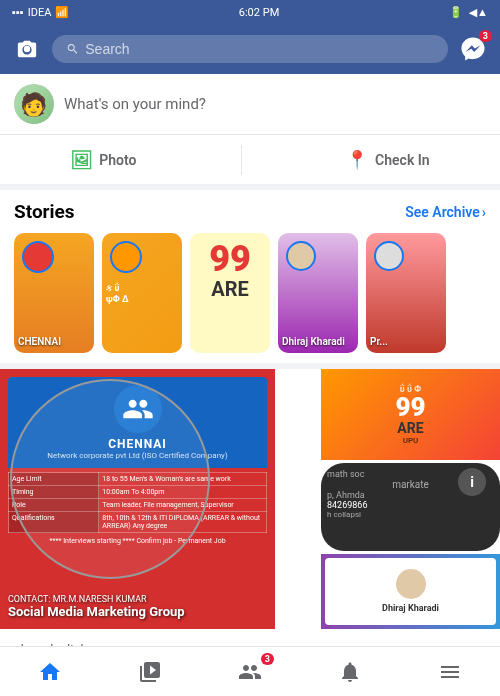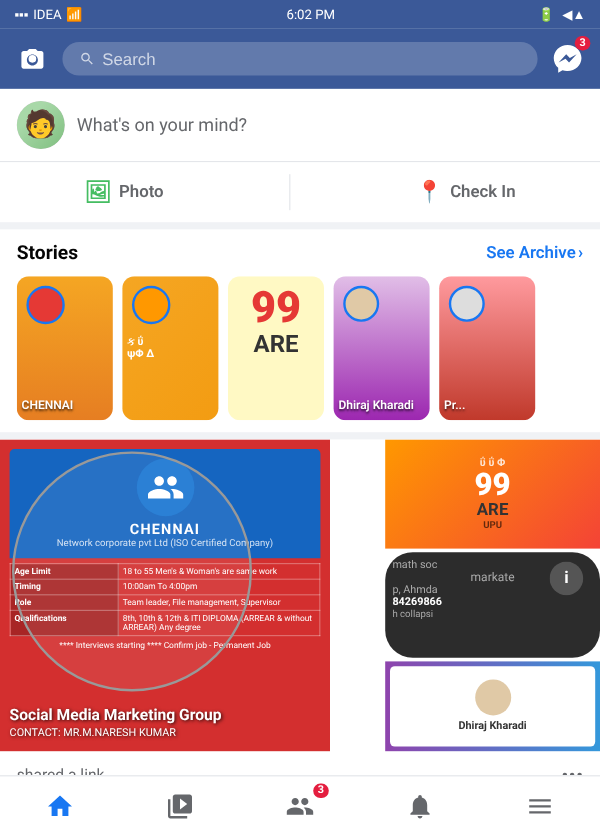--- a/index.html
+++ b/index.html
@@ -148,21 +148,21 @@
       background: white;
       padding: 10px 14px;
     }
     .stories-header {
       display: flex;
       justify-content: space-between;
       align-items: center;
       margin-bottom: 10px;
     }
     .stories-title {
-      font-size: 16px;
+      font-size: 19px;
       font-weight: bold;
       color: #050505;
     }
     .see-archive {
       color: #1877f2;
       font-size: 14px;
       font-weight: 600;
       display: flex;
       align-items: center;
       gap: 2px;
@@ -262,21 +262,21 @@
       border-collapse: collapse;
       font-size: 7px;
     }
     .chennai-table td {
       padding: 2px 3px;
       border: 1px solid rgba(255,255,255,0.3);
       vertical-align: top;
     }
     .chennai-table .label-col {
       background: rgba(0,0,0,0.2);
-      font-weight: bold;
+      font-weight: normal;
       width: 35%;
     }
     .chennai-footer {
       margin-top: 4px;
       font-size: 7px;
       text-align: center;
     }
     .post-title-overlay {
       position: absolute;
       bottom: 10px;
@@ -574,38 +574,38 @@
           <tr>
             <td class="label-col">Qualifications</td>
             <td>8th, 10th &amp; 12th &amp; ITI DIPLOMA (ARREAR &amp; without ARREAR) Any degree</td>
           </tr>
         </tbody>
           </table>
         <div class="chennai-footer">**** Interviews starting **** Confirm job - Permanent Job</div>
       </div>
 
       <div class="post-title-overlay">
+        <div style="font-size:9px;font-weight:normal;margin-top:2px;">CONTACT: MR.M.NARESH KUMAR</div>
         <div>Social Media Marketing Group</div>
-        <div style="font-size:9px;font-weight:normal;margin-top:2px;">CONTACT: MR.M.NARESH KUMAR</div>
       </div>
 
       <div class="right-posts">
         <div class="right-post-top">
           <div>
             <div style="font-size:9px;color:rgba(255,255,255,0.8);">ΰ ΰ Φ</div>
             <div style="font-size:26px;font-weight:900;color:#fff;line-height:1;">99</div>
             <div style="font-size:14px;font-weight:bold;color:#333;">ARE</div>
             <div style="font-size:8px;color:rgba(0,0,0,0.6);">UPU</div>
           </div>
         </div>
         <div class="right-post-middle">
           <div style="font-size:9px;color:#aaa;">math soc</div>
           <div style="font-size:10px;color:#aaa;text-align:center;">markate</div>
           <div style="font-size:9px;color:#aaa;">p, Ahmda</div>
-          <div style="font-size:9px;color:#fff;font-weight:bold;">84269866</div>
+          <div style="font-size:9px;color:#fff;font-weight:normal;">84269866</div>
           <div style="font-size:8px;color:#aaa;">h collapsi</div>
         </div>
         <div class="right-post-bottom">
           <div class="dhiraj-card">
             <div class="dhiraj-avatar"></div>
             <div style="font-size:9px;font-weight:bold;">Dhiraj Kharadi</div>
           </div>
         </div>
       </div>
 

